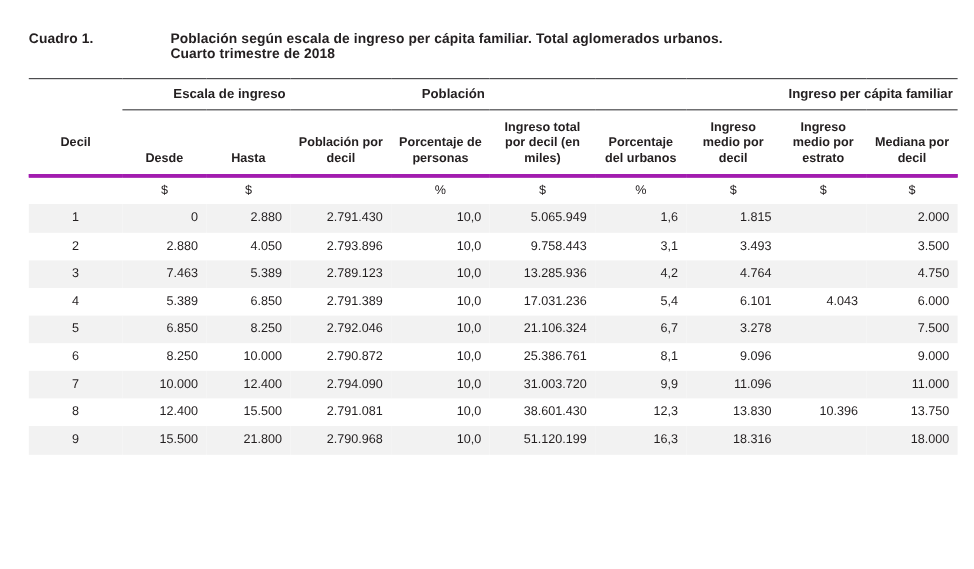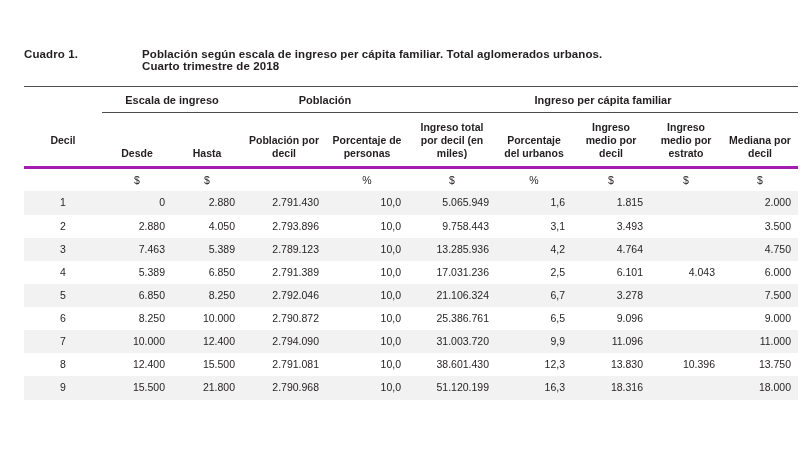--- a/index.html
+++ b/index.html
@@ -12,39 +12,38 @@
     height: 474px;
     font-family: "Liberation Sans", sans-serif;
     color: #231f20;
     overflow: hidden;
   }
   .page {
     position: relative;
     width: 652px;
     height: 474px;
     box-sizing: border-box;
-    padding: 0 24px 0 24px;
+    padding: 27px 24px 0 24px;
   }
 
   
   .title-row {
     display: flex;
     align-items: baseline;
     font-size: 11.5px;
     font-weight: bold;
     letter-spacing: 0.1px;
     margin-bottom: 14px;
   }
   .title-label {
     width: 118px;
     flex: 0 0 118px;
   }
   .title-text {
     flex: 1;
-    margin-top: 48px;
   }
 
   
   table.data {
     width: 764px;
     border-collapse: collapse;
     font-size: 10.5px;
     table-layout: fixed;
   }
   table.data th,
@@ -53,21 +52,21 @@
     vertical-align: bottom;
   }
 
   .rule-top td, .rule-top th { border-top: 1.6px solid #4d4d4f; }
   .rule-bot td, .rule-bot th { border-bottom: 1.6px solid #4d4d4f; }
   .rule-thin-bot td, .rule-thin-bot th { border-bottom: 3px solid #a21caf; margin-top: 31px; }
 
   
   tr.group-head th {
     font-weight: bold;
-    text-align: center;
+    text-align: right;
     padding: 7px 4px 6px 4px;
     font-size: 11px;
   }
   tr.group-head th.grp {
     border-bottom: 1px solid #4d4d4f;
   }
   tr.group-head th.spacer {
     border-bottom: none;
   }
 
@@ -224,21 +223,21 @@
         <td></td>
         <td>4.750</td>
       </tr>
       <tr class="data-row">
         <td class="c-decil">4</td>
         <td>5.389</td>
         <td>6.850</td>
         <td>2.791.389</td>
         <td>10,0</td>
         <td>17.031.236</td>
-        <td>2,5</td>
+        <td>5,4</td>
         <td>6.101</td>
         <td>4.043</td>
         <td>6.000</td>
       </tr>
       <tr class="data-row alt">
         <td class="c-decil">5</td>
         <td>6.850</td>
         <td>8.250</td>
         <td>2.792.046</td>
         <td>10,0</td>
@@ -248,21 +247,21 @@
         <td></td>
         <td>7.500</td>
       </tr>
       <tr class="data-row">
         <td class="c-decil">6</td>
         <td>8.250</td>
         <td>10.000</td>
         <td>2.790.872</td>
         <td>10,0</td>
         <td>25.386.761</td>
-        <td>6,5</td>
+        <td>8,1</td>
         <td>9.096</td>
         <td></td>
         <td>9.000</td>
       </tr>
       <tr class="data-row alt">
         <td class="c-decil">7</td>
         <td>10.000</td>
         <td>12.400</td>
         <td>2.794.090</td>
         <td>10,0</td>

